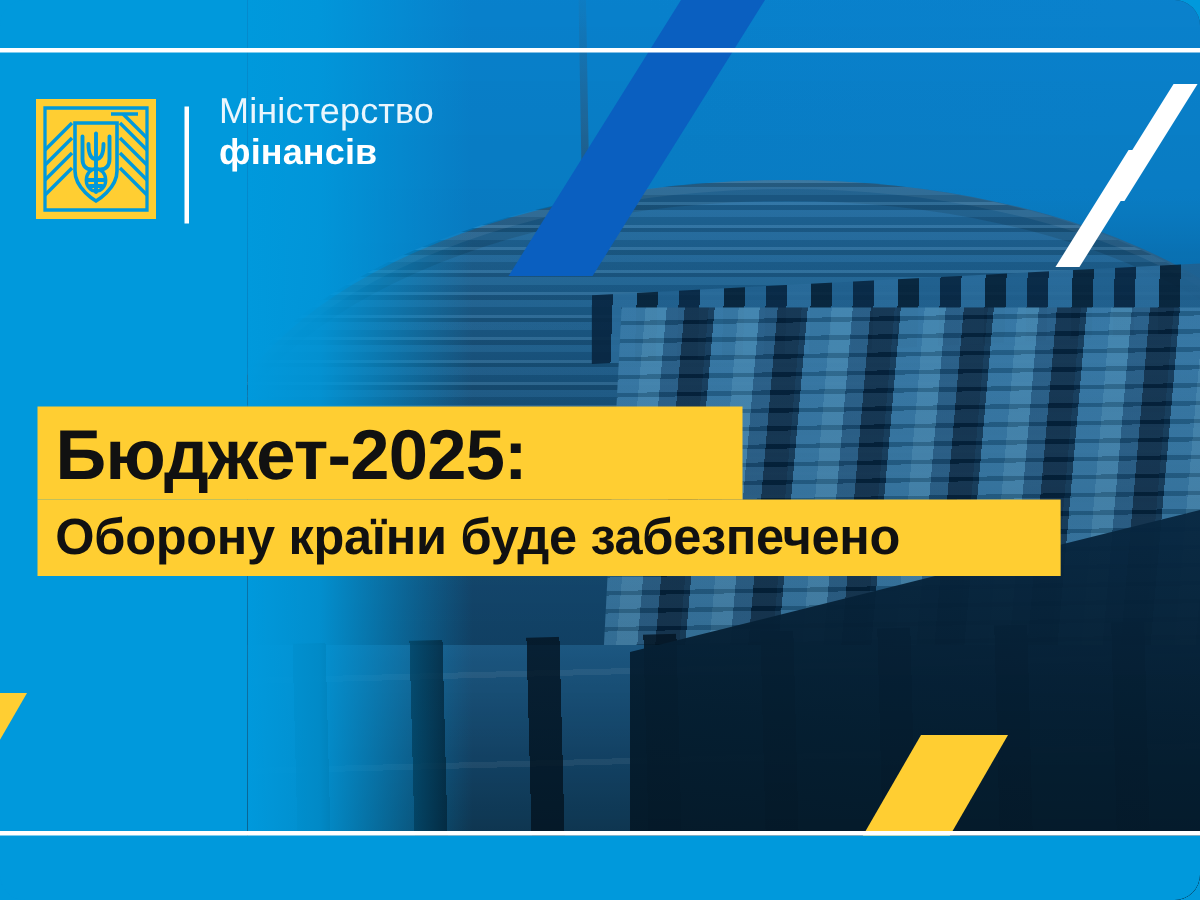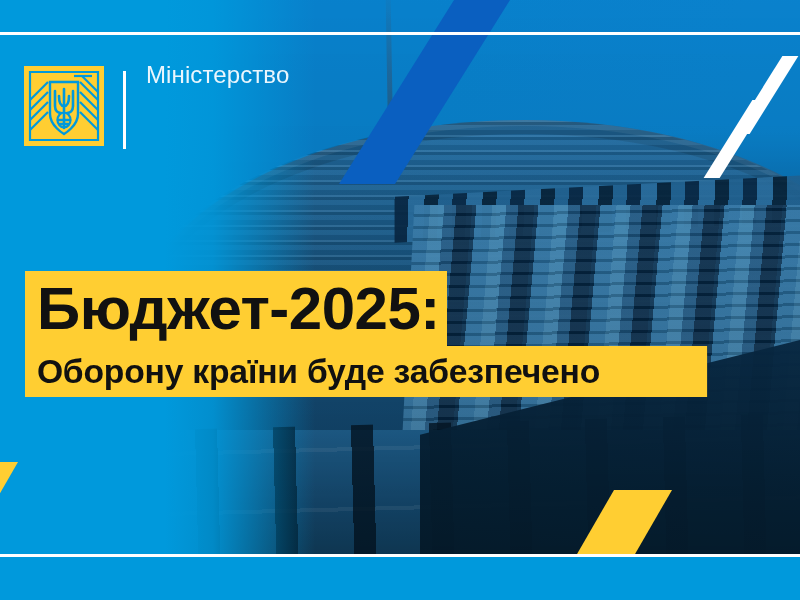--- a/index.html
+++ b/index.html
@@ -8,20 +8,21 @@
     background:#0099dc;
     font-family:"Liberation Sans", sans-serif;
     overflow:hidden;
   }
 
   #poster {
     position:relative;
     width:800px; height:600px;
     background:#0099dc;
     overflow:hidden;
+    border-radius:17px;
   }
 
   
   .photo-wrap{
     position:absolute;
     left:165px; top:0;
     width:635px; height:600px;
     overflow:hidden;
   }
   .photo{
@@ -252,25 +253,25 @@
     left:25px; top:271px;
   }
   .hl-line{
     display:block;
     background:#ffce32;
     color:#111111;
     font-weight:700;
     white-space:nowrap;
   }
   .hl-line.one{
-    font-size:60px;
+    font-size:47px;
     line-height:1.0;
     padding:8px 12px 7px 12px;
     letter-spacing:-0.5px;
-    width:422px;
+    width:470px;
   }
   .hl-line.two{
     font-size:34px;
     line-height:1.0;
     padding:8px 12px 9px 12px;
     letter-spacing:-0.2px;
     transform:scaleX(.99);
     transform-origin:left center;
     width:689px;
   }
@@ -344,20 +345,21 @@
           <path d="M36 58 H44"></path>
         </g>
         <ellipse cx="40" cy="54" rx="6.5" ry="7.5" fill="none" stroke="#0099dc" stroke-width="2.2"></ellipse>
       </svg>
     </div>
 
     <span class="logo-divider"></span>
 
     <div class="logo-words">
       <div class="l1">Міністерство</div>
+      <div class="l2">фінансів</div>
     </div>
   </div>
 
   <div class="headline">
     <span class="hl-line one">Бюджет-2025:</span>
     <span class="hl-line two">Оборону країни буде забезпечено</span>
   </div>
 
 </div>
 

